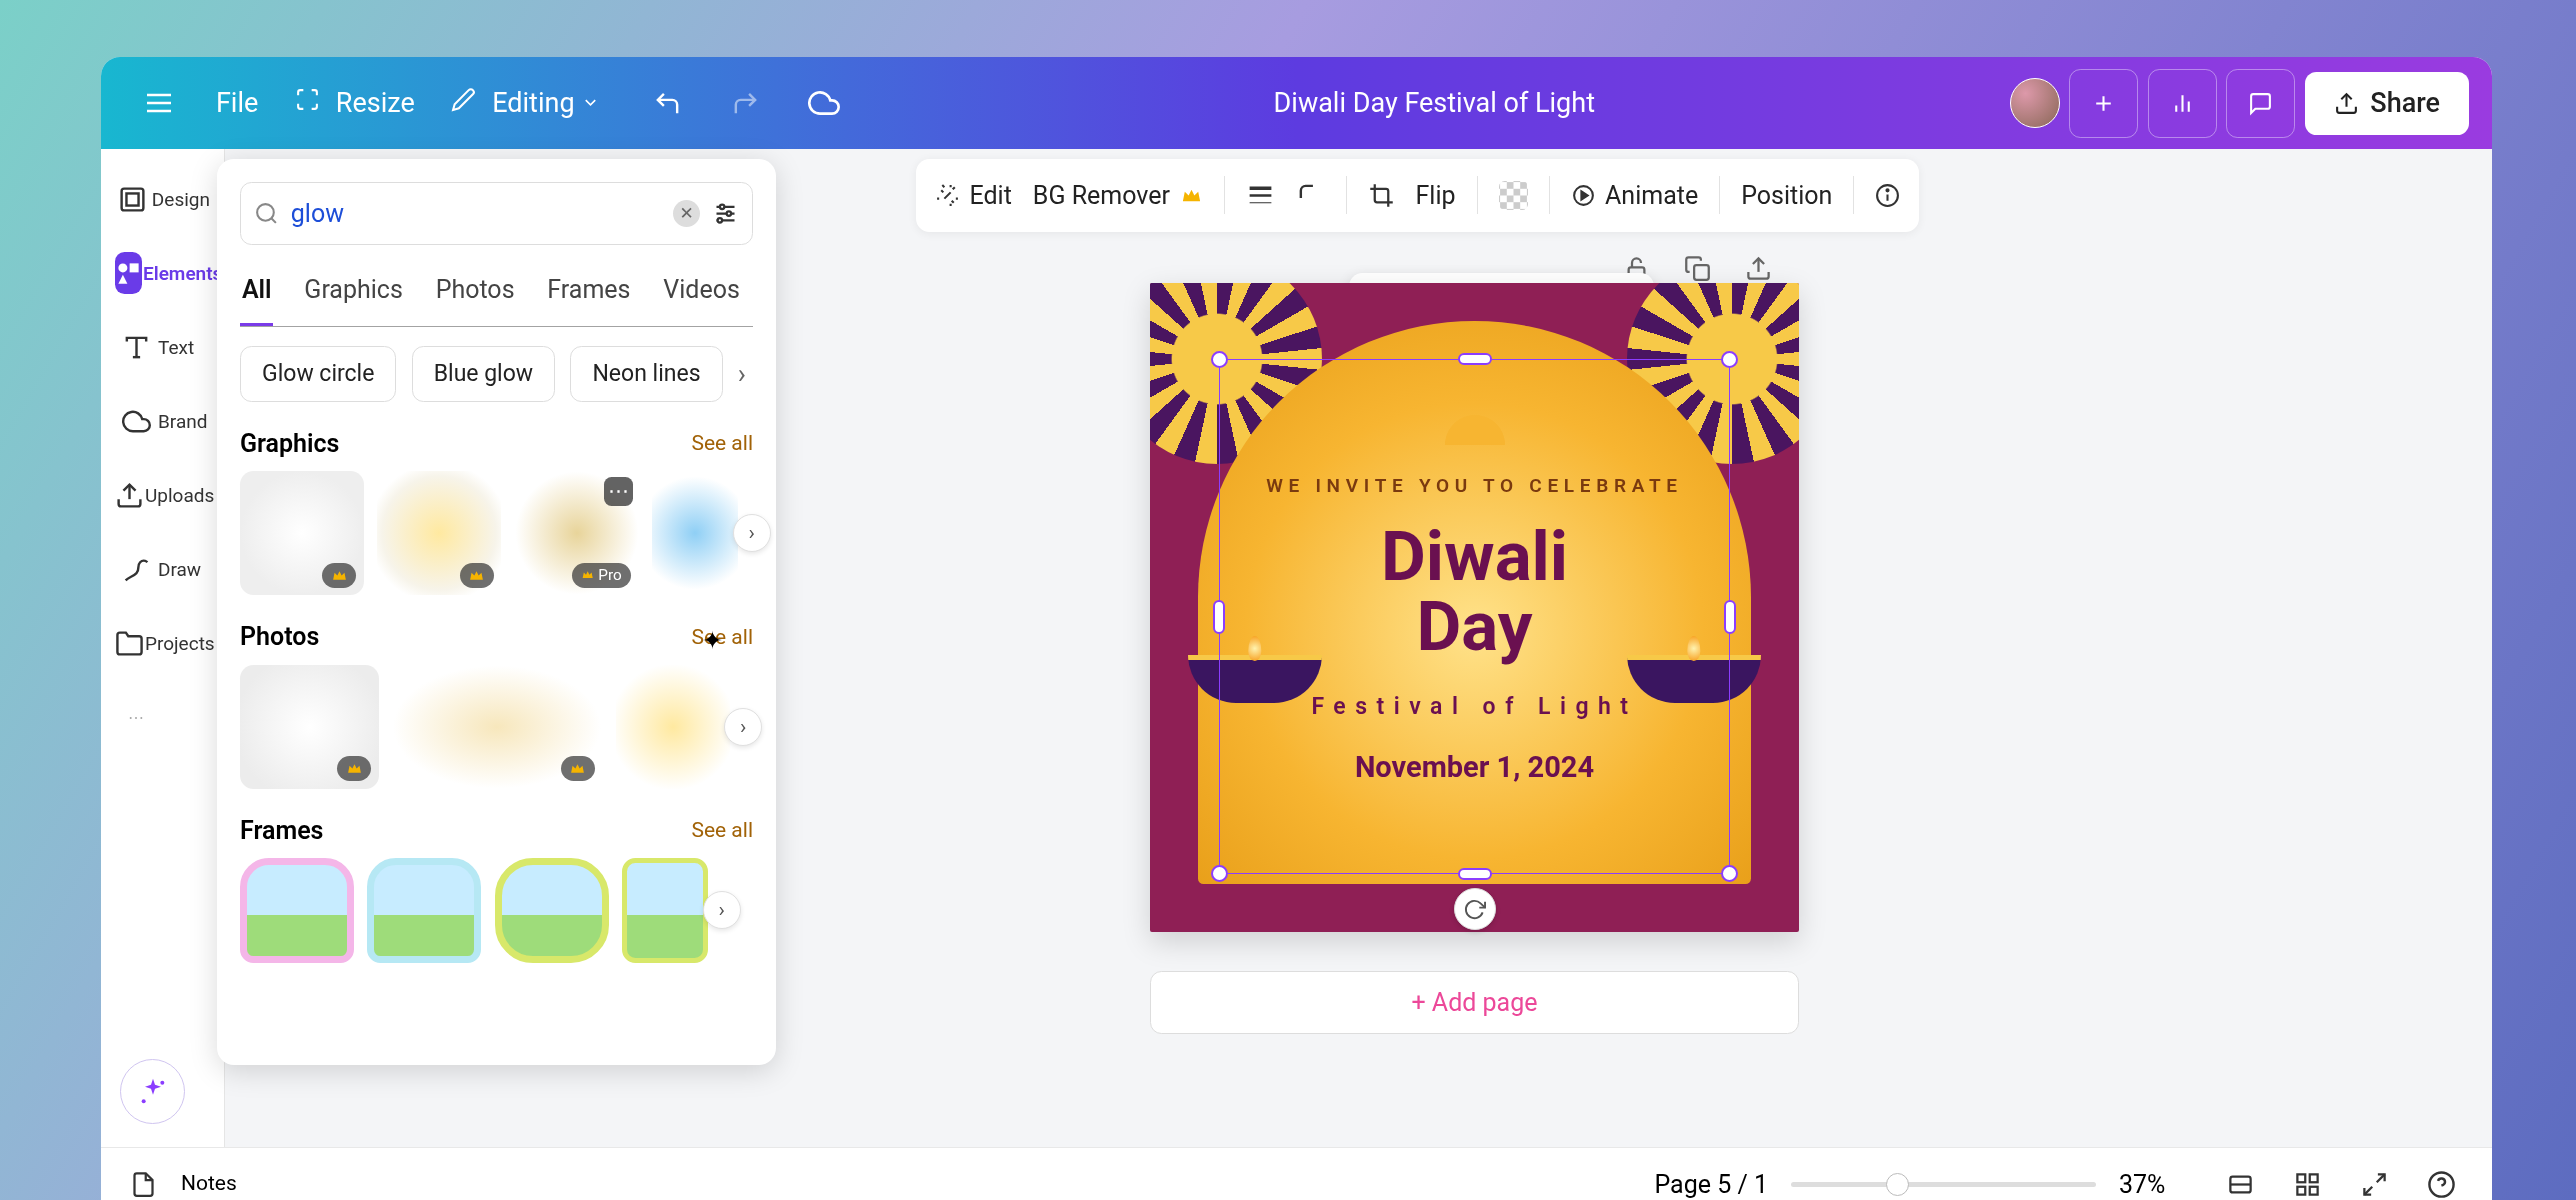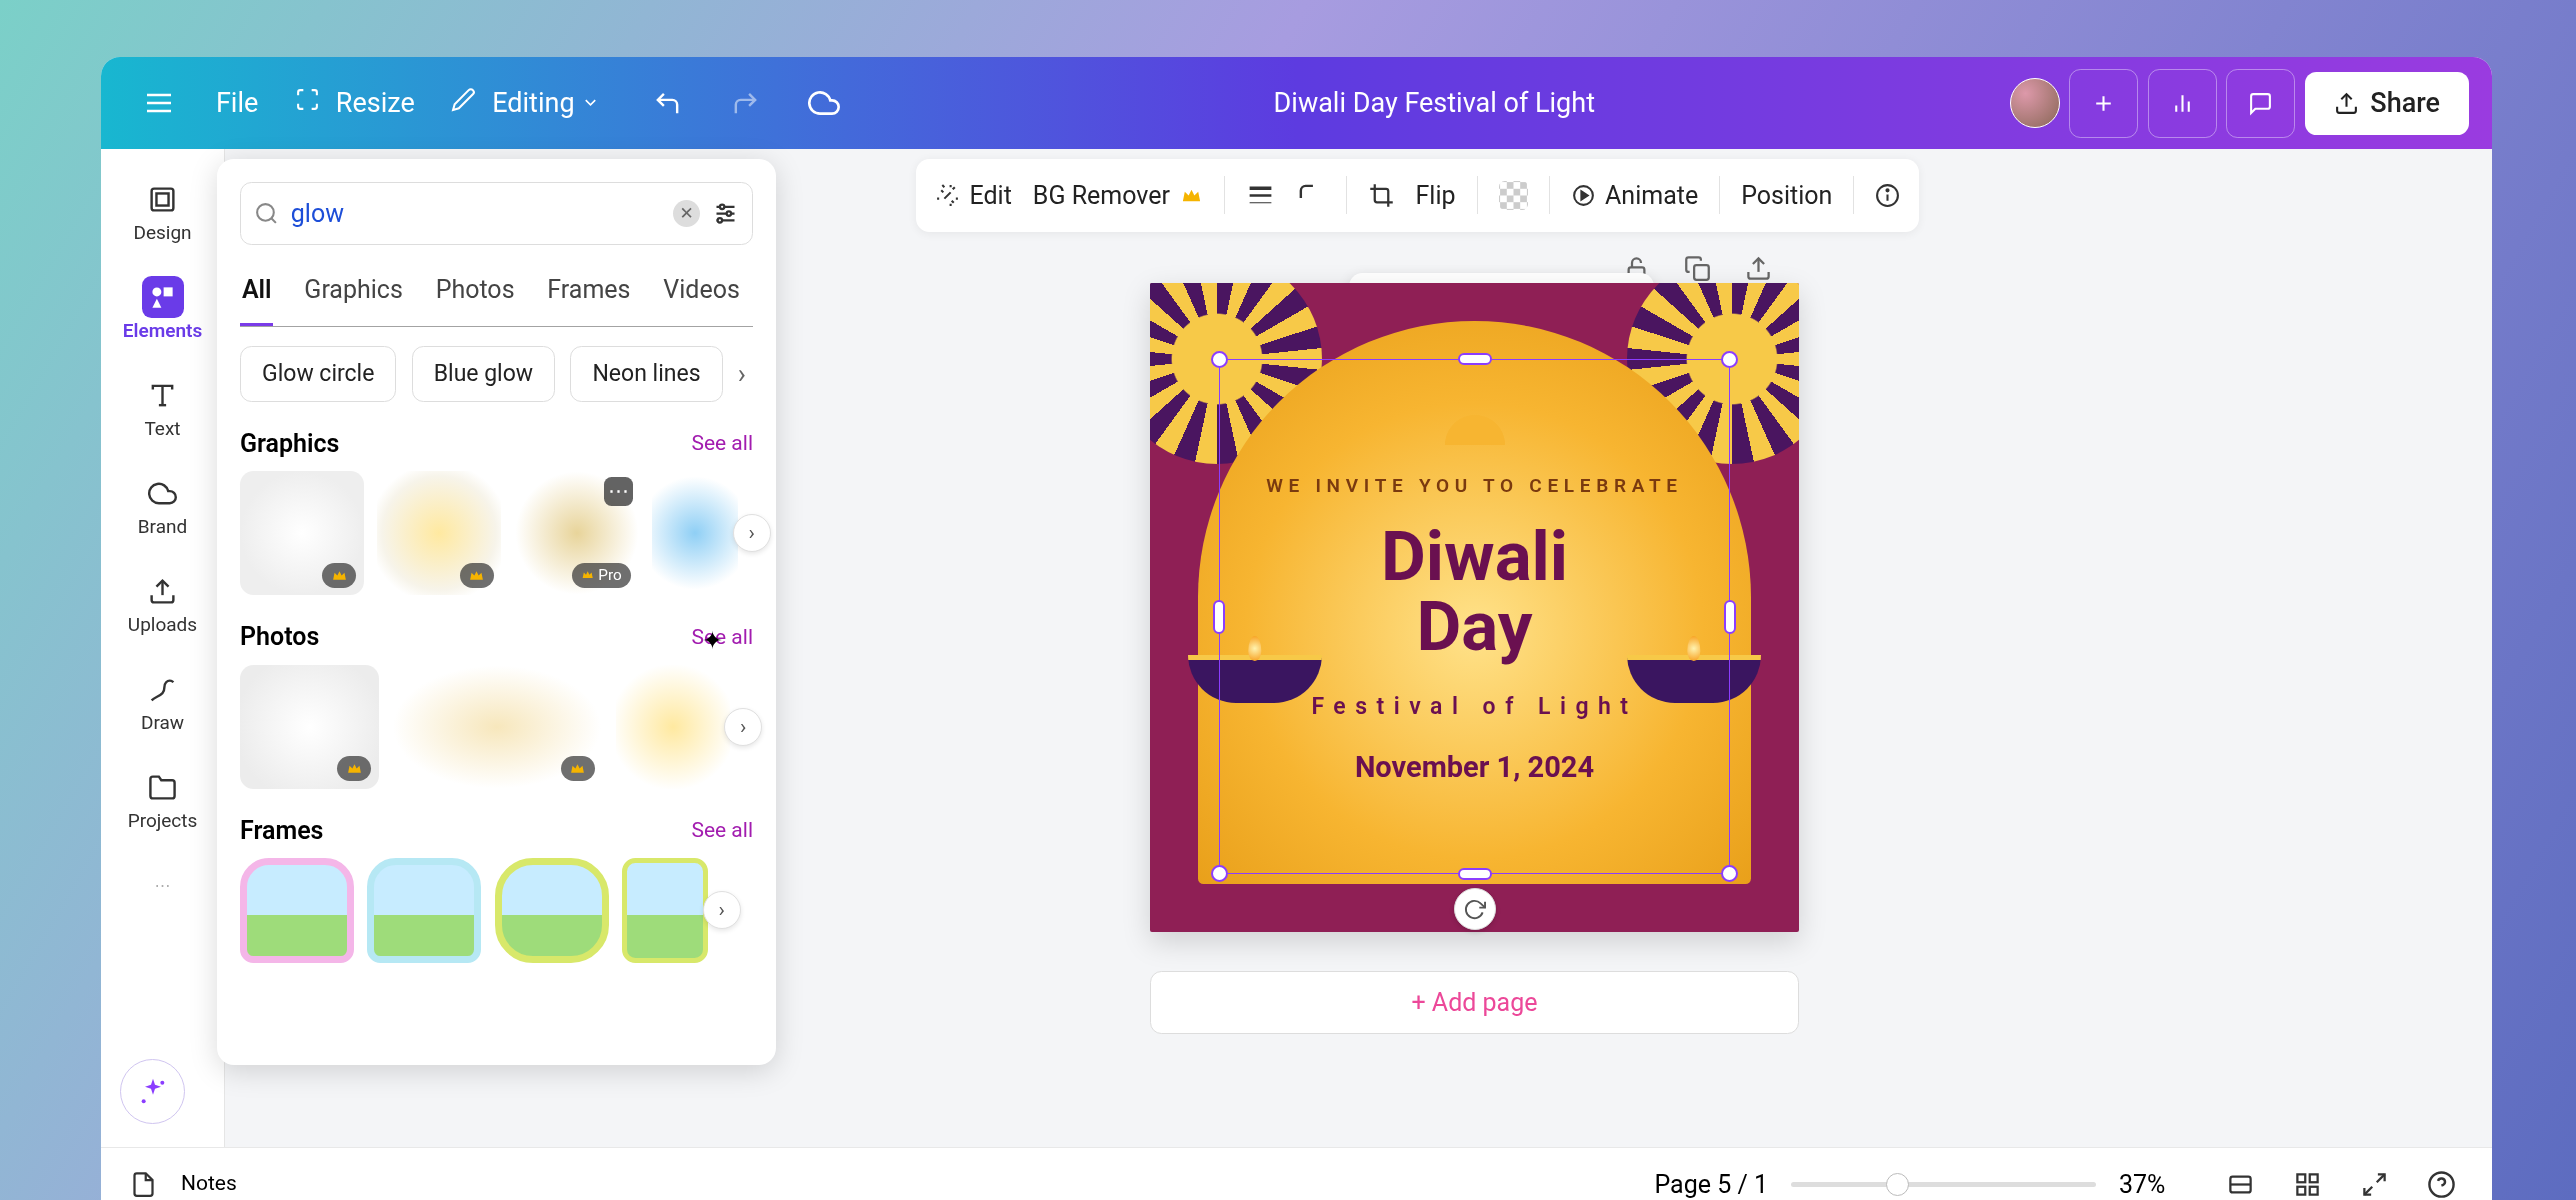--- a/index.html
+++ b/index.html
@@ -15,39 +15,39 @@
   .tb-center { flex: 1; text-align: center; }
   .tb-title { color: #fff; font-size: 27px; }
   .avatar { width: 50px; height: 50px; border-radius: 50%; background: radial-gradient(circle at 30% 30%, #d9a, #865); border: 1.9px solid #fff; }
   .share-btn { background: #fff; color: #222; height: 63px; border-radius: 11.4px; padding: 0 29px; display: flex; align-items: center; gap: 11.4px; font-size: 27px; font-weight: 500; }
 
   
   .main { flex: 1; display: flex; position: relative; }
 
   
   .rail { width: 124px; background: #fff; border-right: 1px solid #e5e5e5; display: flex; flex-direction: column; align-items: center; padding-top: 29px; gap: 32px; }
-  .rail-item { width: 95px; display: flex; flex-direction: column; align-items: center; gap: 1px; cursor: pointer; }
+  .rail-item { width: 95px; display: flex; flex-direction: row; align-items: center; gap: 1px; cursor: pointer; }
   .rail-item .ri-icon { width: 42px; height: 42px; border-radius: 9.5px; display: flex; align-items: center; justify-content: center; color: #333; }
   .rail-item.active .ri-icon { background: #6a3be8; color: #fff; }
   .rail-item span { font-size: 19px; color: #333; }
   .rail-item.active span { color: #6a3be8; font-weight: 600; }
   .magic-btn { position: absolute; left: 19px; bottom: 23px; width: 65px; height: 65px; border-radius: 50%; border: 1px solid #d0c5f0; background: #fff; display: flex; align-items: center; justify-content: center; }
 
   
   .panel { position: absolute; left: 116px; top: 9.5px; width: 559px; height: 906px; background: #fff; border-radius: 17px; box-shadow: 0 5.7px 29px rgba(0,0,0,.15); padding: 23px; display: flex; flex-direction: column; }
   .search-wrap { display: flex; align-items: center; height: 63px; border: 1px solid #ddd; border-radius: 11.4px; padding: 0 13.4px; gap: 11.4px; }
   .search-wrap input { flex: 1; border: none; outline: none; font-size: 25px; color: #1d4ed8; }
   .tabs { display: flex; gap: 29px; margin-top: 21px; border-bottom: 1px solid #a3a3a3; overflow: hidden; }
   .tab { font-size: 25px; padding: 9.5px 1.9px 19px; color: #444; cursor: pointer; white-space: nowrap; }
   .tab.active { color: #111; font-weight: 600; border-bottom: 3.8px solid #7a3be8; }
   .chips { display: flex; gap: 15.3px; margin-top: 19px; overflow: hidden; align-items: center; }
   .chip { border: 1px solid #ddd; border-radius: 11.4px; padding: 13.4px 21px; font-size: 23px; color: #222; cursor: pointer; white-space: nowrap; }
   .section-head { display: flex; justify-content: space-between; align-items: center; margin-top: 27px; }
   .section-head h3 { font-size: 25px; font-weight: 600; }
-  .section-head a { font-size: 21px; color: #a21caf; cursor: pointer; }
+  .section-head a { font-size: 21px; color: #a16207; cursor: pointer; }
   .thumbs { display: flex; gap: 13.4px; margin-top: 13.4px; align-items: center; position: relative; }
   .thumb { width: 124px; height: 124px; border-radius: 13.4px; background: #f2f2f2; position: relative; overflow: hidden; flex-shrink: 0; }
   .thumb.sm { height: 124px; }
   .thumb.photo { width: 139px; }
   .thumb.photo.wide { width: 210px; }
   .thumb.frame { width: 114px; height: 105px; }
   .crown { position: absolute; right: 7.6px; bottom: 7.6px; width: 34px; height: 25px; border-radius: 13.4px; background: rgba(50,50,50,.7); display:flex;align-items:center;justify-content:center; }
   .pro-badge { position: absolute; right: 7.6px; bottom: 7.6px; height: 25px; padding: 0 9.5px; border-radius: 13.4px; background: rgba(50,50,50,.7); color:#fff; font-size:15.3px; display:flex;align-items:center;gap:3.8px;}
   .more-dots { position:absolute; right:5.7px; top:5.7px; width:29px;height:29px;border-radius:7.6px;background:rgba(60,60,60,.8);display:flex;align-items:center;justify-content:center;color:#fff;font-size:21px;}
   .thumb.glow1 { background: radial-gradient(circle,#fff 0%,#eee 70%); }

